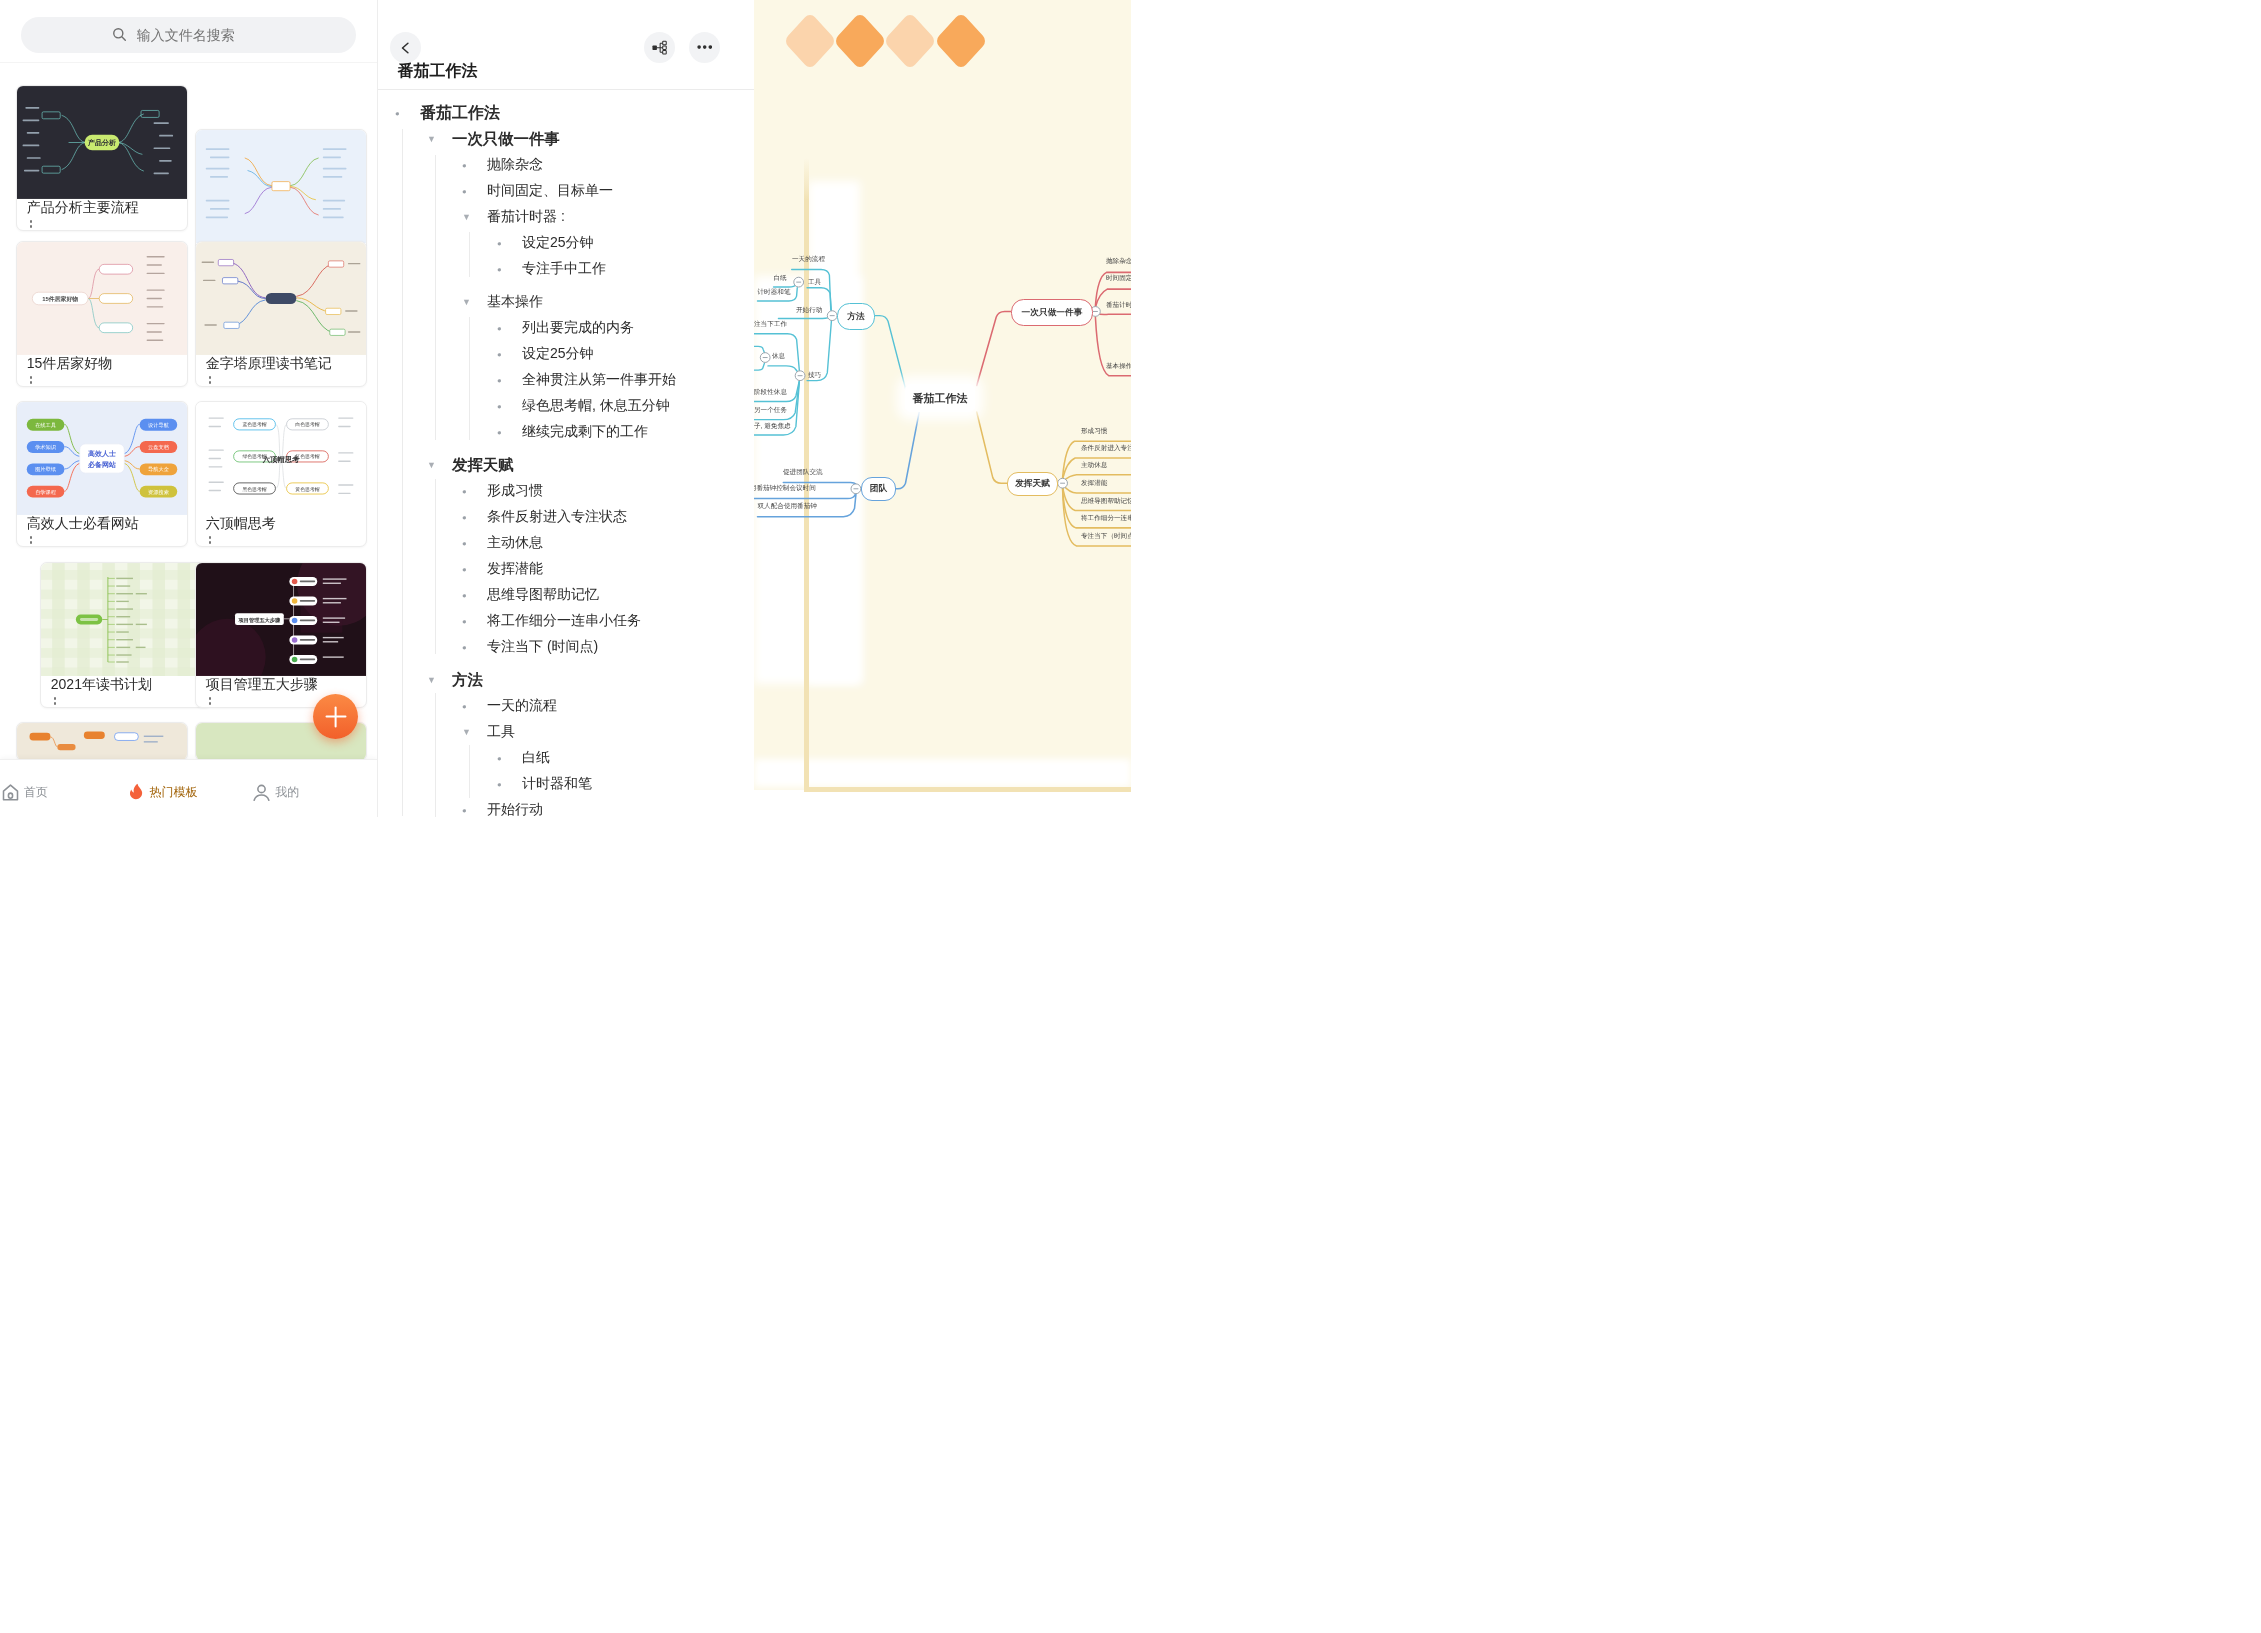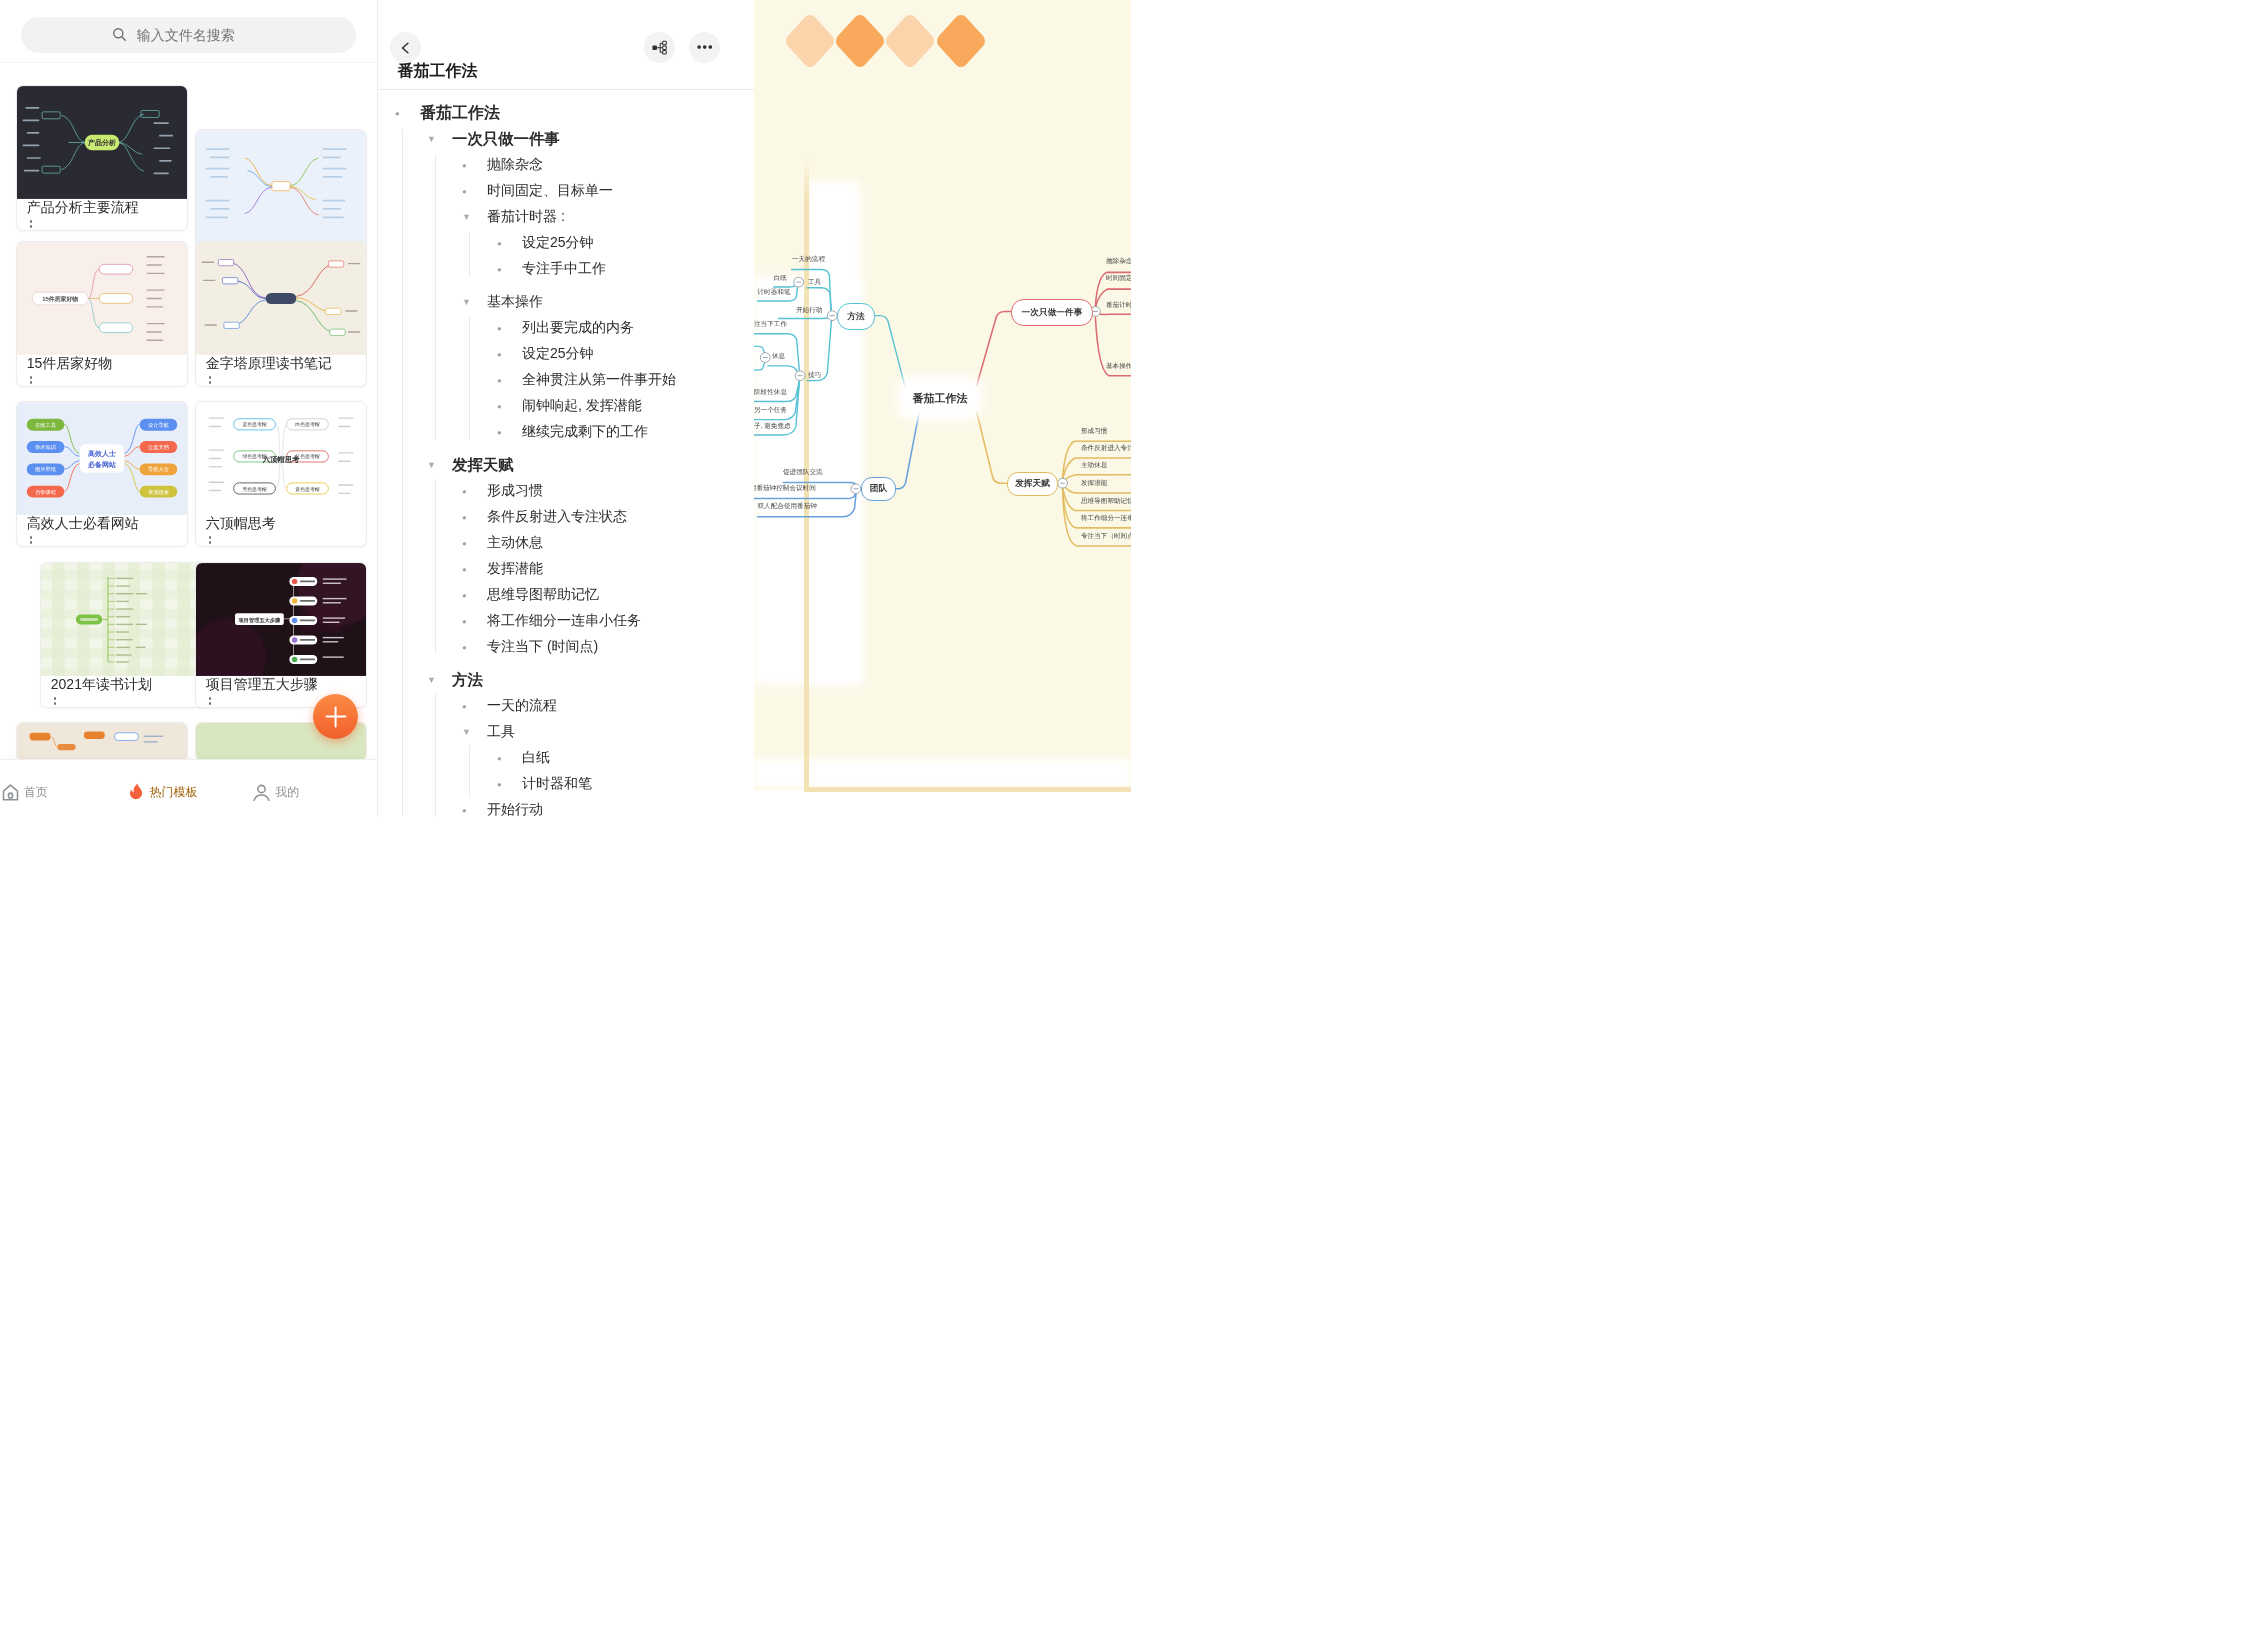--- a/index.html
+++ b/index.html
@@ -551,21 +551,21 @@
     <div class="orow lv3 dot">
         <i class="mk"></i>
         <span class="t">设定25分钟</span>
       </div>
     <div class="orow lv3 dot">
         <i class="mk"></i>
         <span class="t">全神贯注从第一件事开始</span>
       </div>
     <div class="orow lv3 dot">
         <i class="mk"></i>
-        <span class="t">闹钟响起, 发挥潜能</span>
+        <span class="t">绿色思考帽, 休息五分钟</span>
       </div>
     <div class="orow lv3 dot">
         <i class="mk"></i>
         <span class="t">继续完成剩下的工作</span>
       </div>
     <div class="orow lv1 tri g">
         <i class="mk"></i>
         <span class="t">发挥天赋</span>
       </div>
     <div class="orow lv2 dot">

